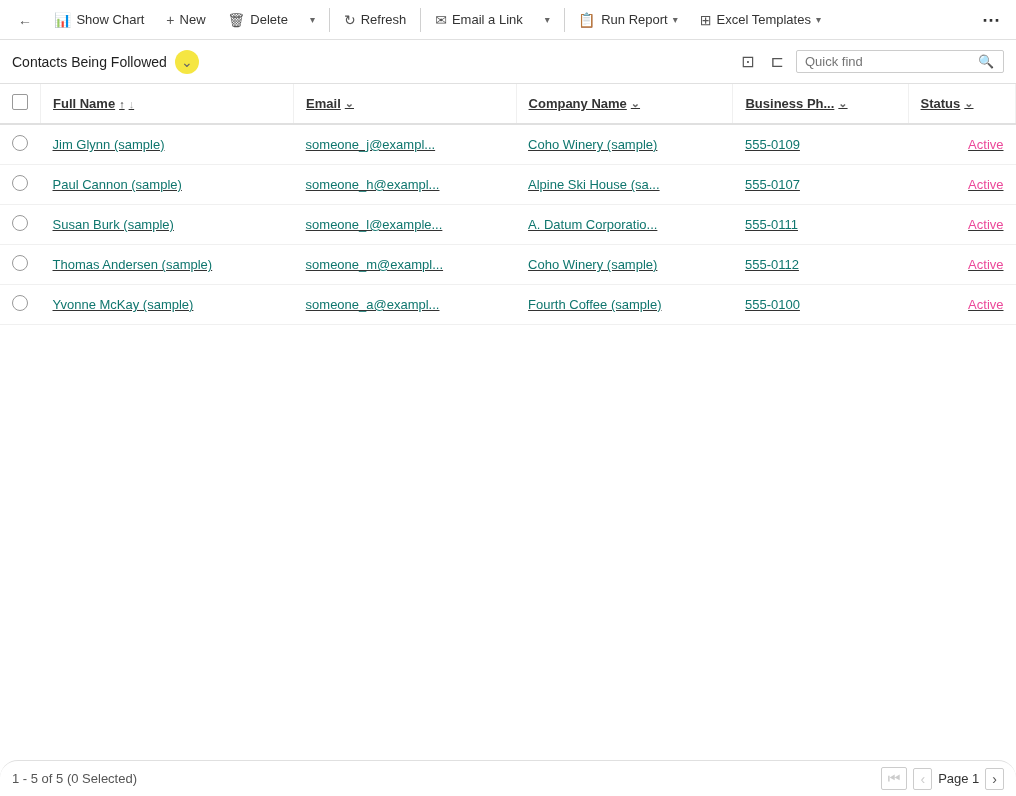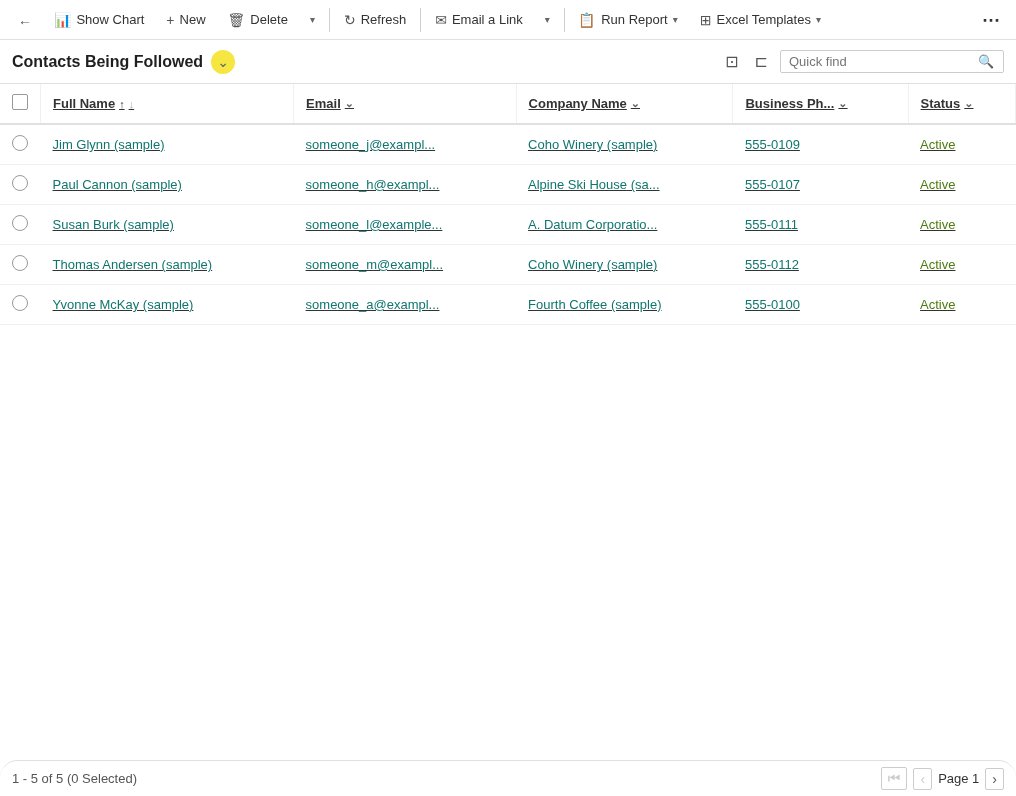--- a/index.html
+++ b/index.html
@@ -51,22 +51,22 @@
 
     
     .view-header {
       display: flex;
       align-items: center;
       padding: 8px 12px;
       border-bottom: 1px solid #e0e0e0;
       gap: 8px;
     }
     .view-title {
-      font-size: 16px;
-      font-weight: 700;
+      font-size: 14px;
+      font-weight: 400;
       color: #1f1f1f;
     }
     .view-title-chevron {
       font-size: 14px;
       color: #666;
       cursor: pointer;
       background: #f5e642;
       border-radius: 50%;
       width: 24px;
       height: 24px;
@@ -88,21 +88,21 @@
       color: #555;
       font-size: 16px;
       border-radius: 2px;
     }
     .quick-find-container {
       display: flex;
       align-items: center;
       border: 1px solid #ccc;
       border-radius: 2px;
       padding: 3px 8px;
-      width: 224px;
+      width: 208px;
     }
     .quick-find-input {
       border: none;
       outline: none;
       font-size: 13px;
       color: #999;
       width: 100%;
     }
     .quick-find-icon {
       color: #666;
@@ -155,21 +155,22 @@
       background: #fff;
     }
     .row-checkbox:checked { background: #0078d4; border-color: #0078d4; }
 
     a.cell-link {
       color: #0f766e;
       text-decoration: none;
     }
 
     .status-active {
-      color: #4d7c0f;
+      color: #ec4899;
+      text-align: right;
     }
 
     
     .footer {
       position: fixed;
       bottom: 0;
       left: 0;
       right: 0;
       height: 36px;
       border-top: 1px solid #e0e0e0;

